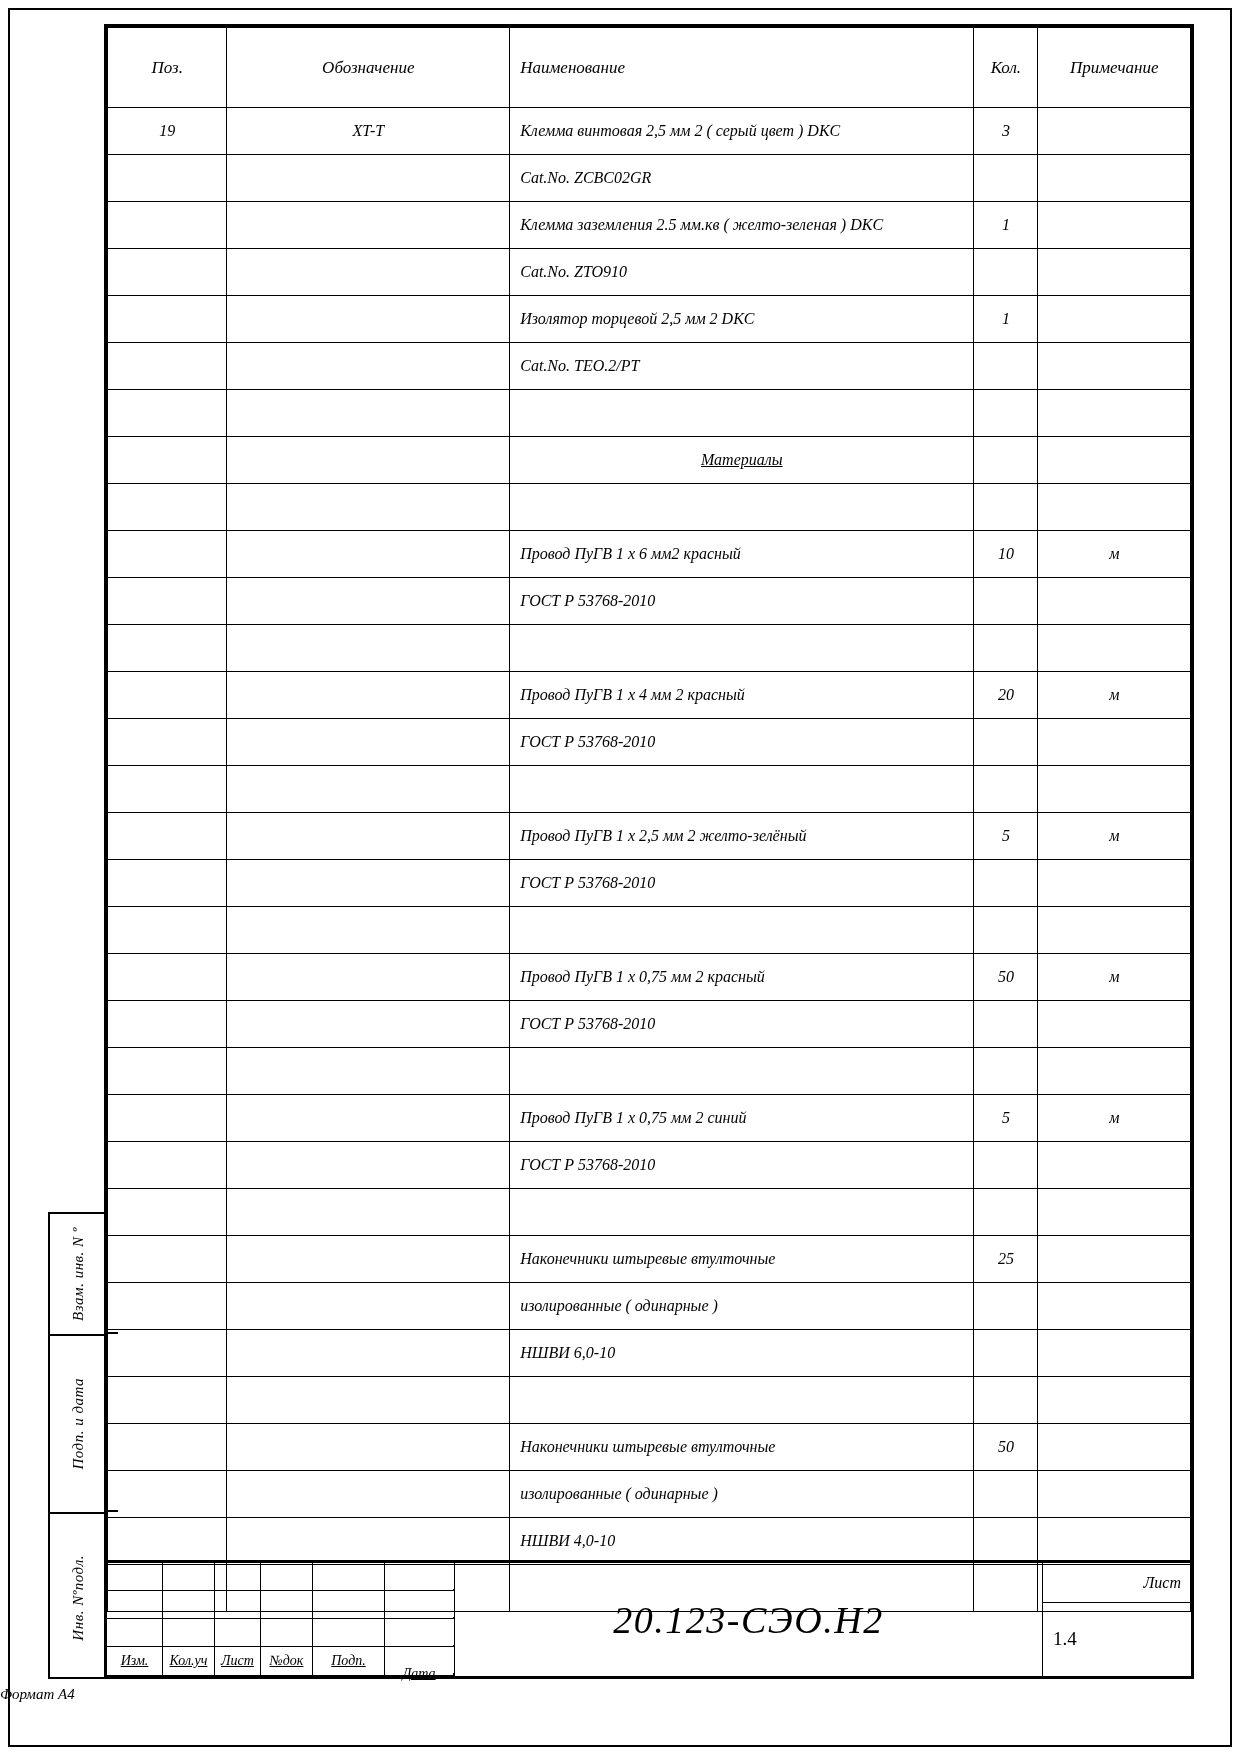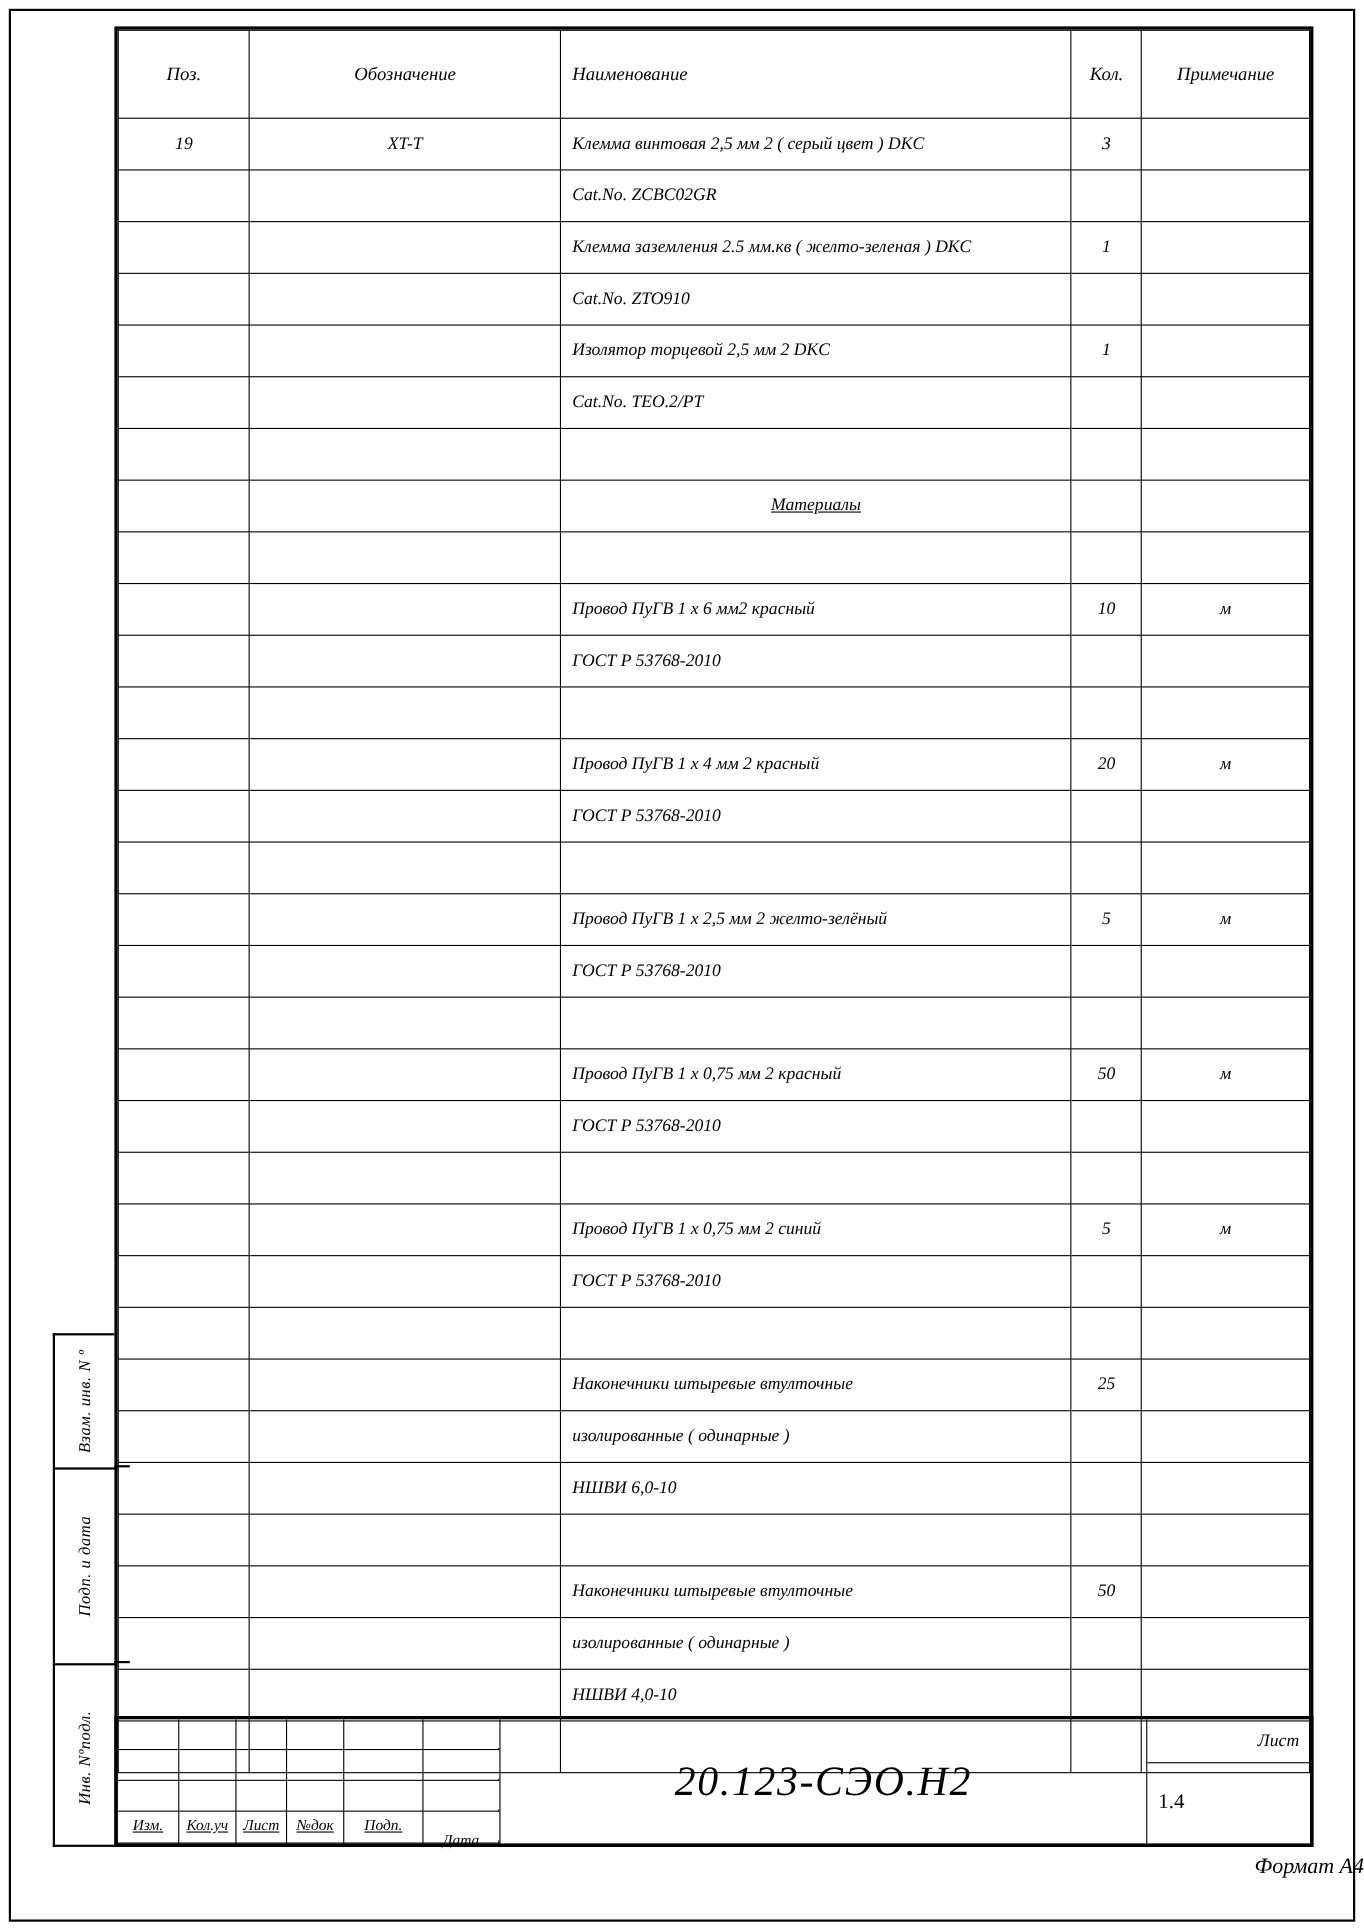--- a/index.html
+++ b/index.html
@@ -202,23 +202,23 @@
     font-size: 19px;
     box-sizing: border-box;
     text-align: center;
   }
 
   .format-label {
     position: absolute;
     left: 0;
     top: 1686px;
     width: 1240px;
-    text-align: right;
+    text-align: left;
     font-style: italic;
-    font-size: 20px;
+    font-size: 15px;
   }
 </style>
 </head>
 <body>
 
 <div class="page-border"></div>
 
 <div class="frame"></div>
 
 <div class="left-col">

